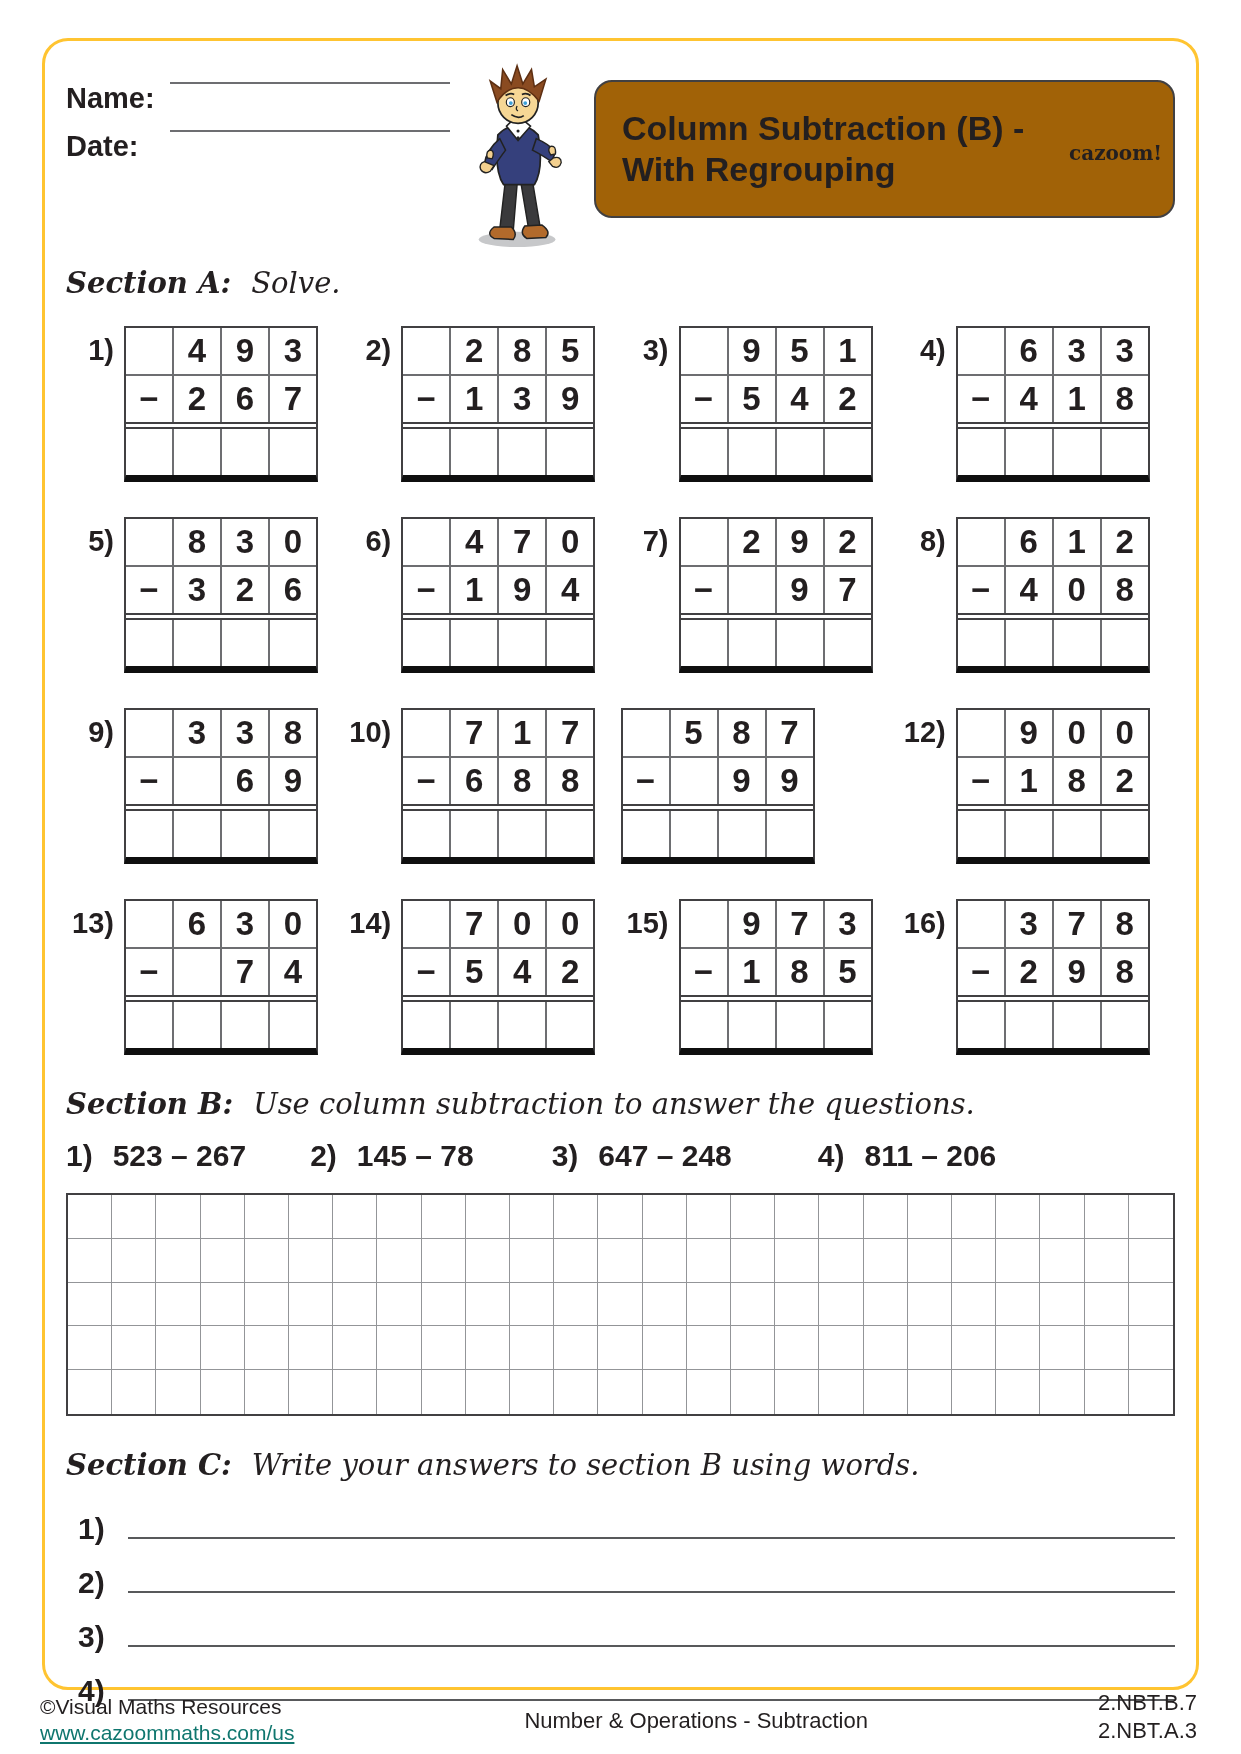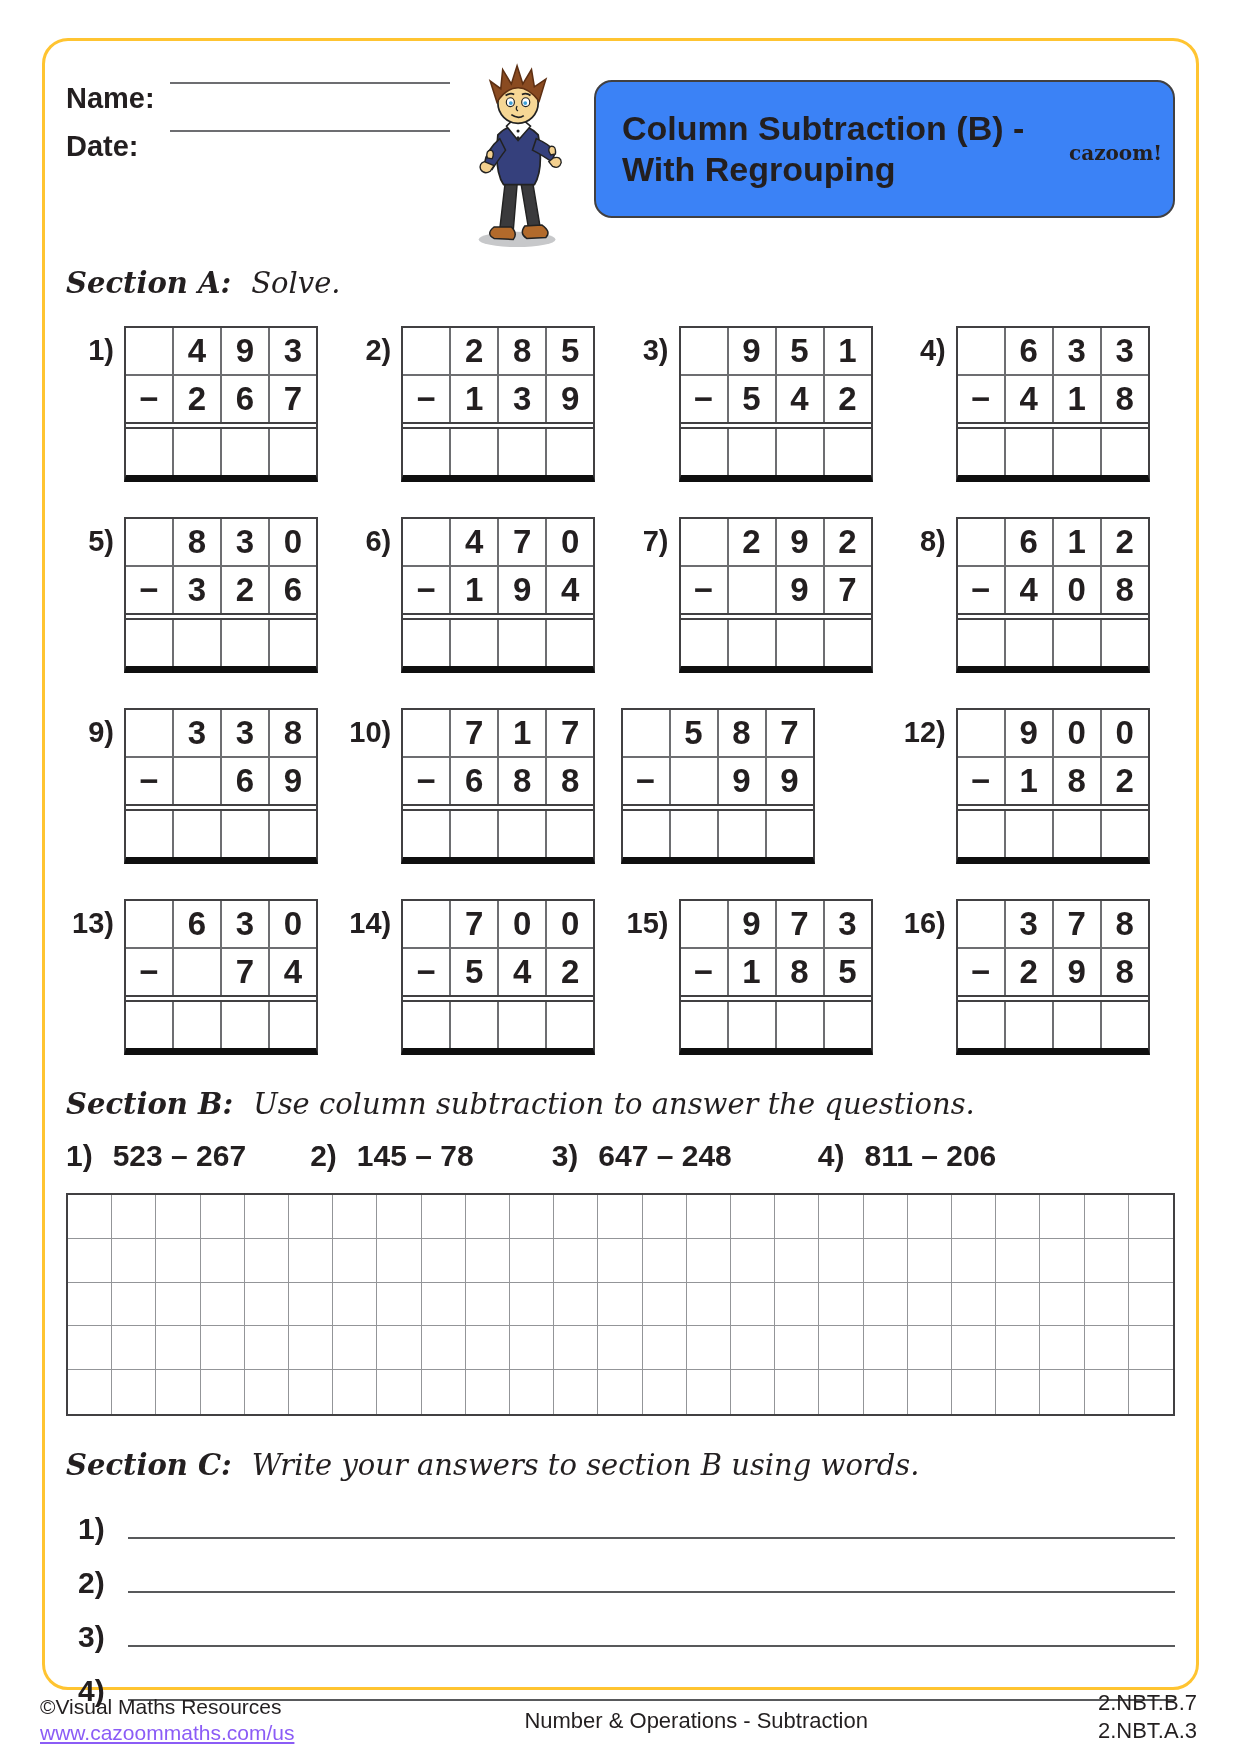--- a/index.html
+++ b/index.html
@@ -16,21 +16,21 @@
 
   
   .header { display:flex; align-items:flex-start; }
   .namedate { width:392px; padding-top:24px; }
   .nd-row { display:flex; align-items:flex-start; height:48px; }
   .nd-label { font-weight:bold; font-size:29px; width:100px; padding-bottom:2px; }
   .nd-line { flex:1; border-bottom:2px solid #6d6e71; margin:0 8px 8px 4px; }
   .boy { width:122px; height:192px; flex:0 0 auto; margin-top:0px; }
   .titlebox {
     flex:1; margin-top:22px; margin-left:14px; height:138px;
-    background:#3b82f6; border:2px solid #414042; border-radius:18px;
+    background:#a16207; border:2px solid #414042; border-radius:18px;
     display:flex; align-items:center; padding:0 16px 0 26px;
   }
   .title-text { flex:1; font-weight:bold; font-size:34px; line-height:1.22; }
   .logo { width:88px; display:flex; flex-direction:row; align-items:center; margin-top:6px; }
   .logo-caption { font-family:"DejaVu Serif", serif; font-weight:bold; font-size:20px; margin-top:1px; }
 
   
   .sec-head { font-family:"DejaVu Serif", serif; font-size:29px; display:flex; align-items:baseline; }
   .sec-name { font-weight:bold; font-style:italic; }
   .sec-instr { font-style:italic; margin-left:20px; }
@@ -73,21 +73,21 @@
   .cline { display:flex; align-items:flex-end; height:54px; }
   .cnum { width:56px; padding-left:12px; font-weight:bold; font-size:30px; }
   .crule { flex:1; border-bottom:2px solid #58595B; margin:0 0 7px 6px; }
 
   
   .footer {
     position:absolute; left:40px; right:44px; bottom:8px;
     display:flex; justify-content:space-between; align-items:flex-end;gap:28px;
   }
   .f-left { font-size:21px; line-height:1.25; }
-  .f-link { color:#8b5cf6; text-decoration:underline; cursor:pointer; }
+  .f-link { color:#0f766e; text-decoration:underline; cursor:pointer; }
   .f-center { font-size:22px; padding-bottom:12px; }
   .f-right { font-size:22px; text-align:center; line-height:1.3; }
 </style>
 </head>
 <body>
 
 <div class="page">
   <div class="frame"></div>
 
   <div class="content">

